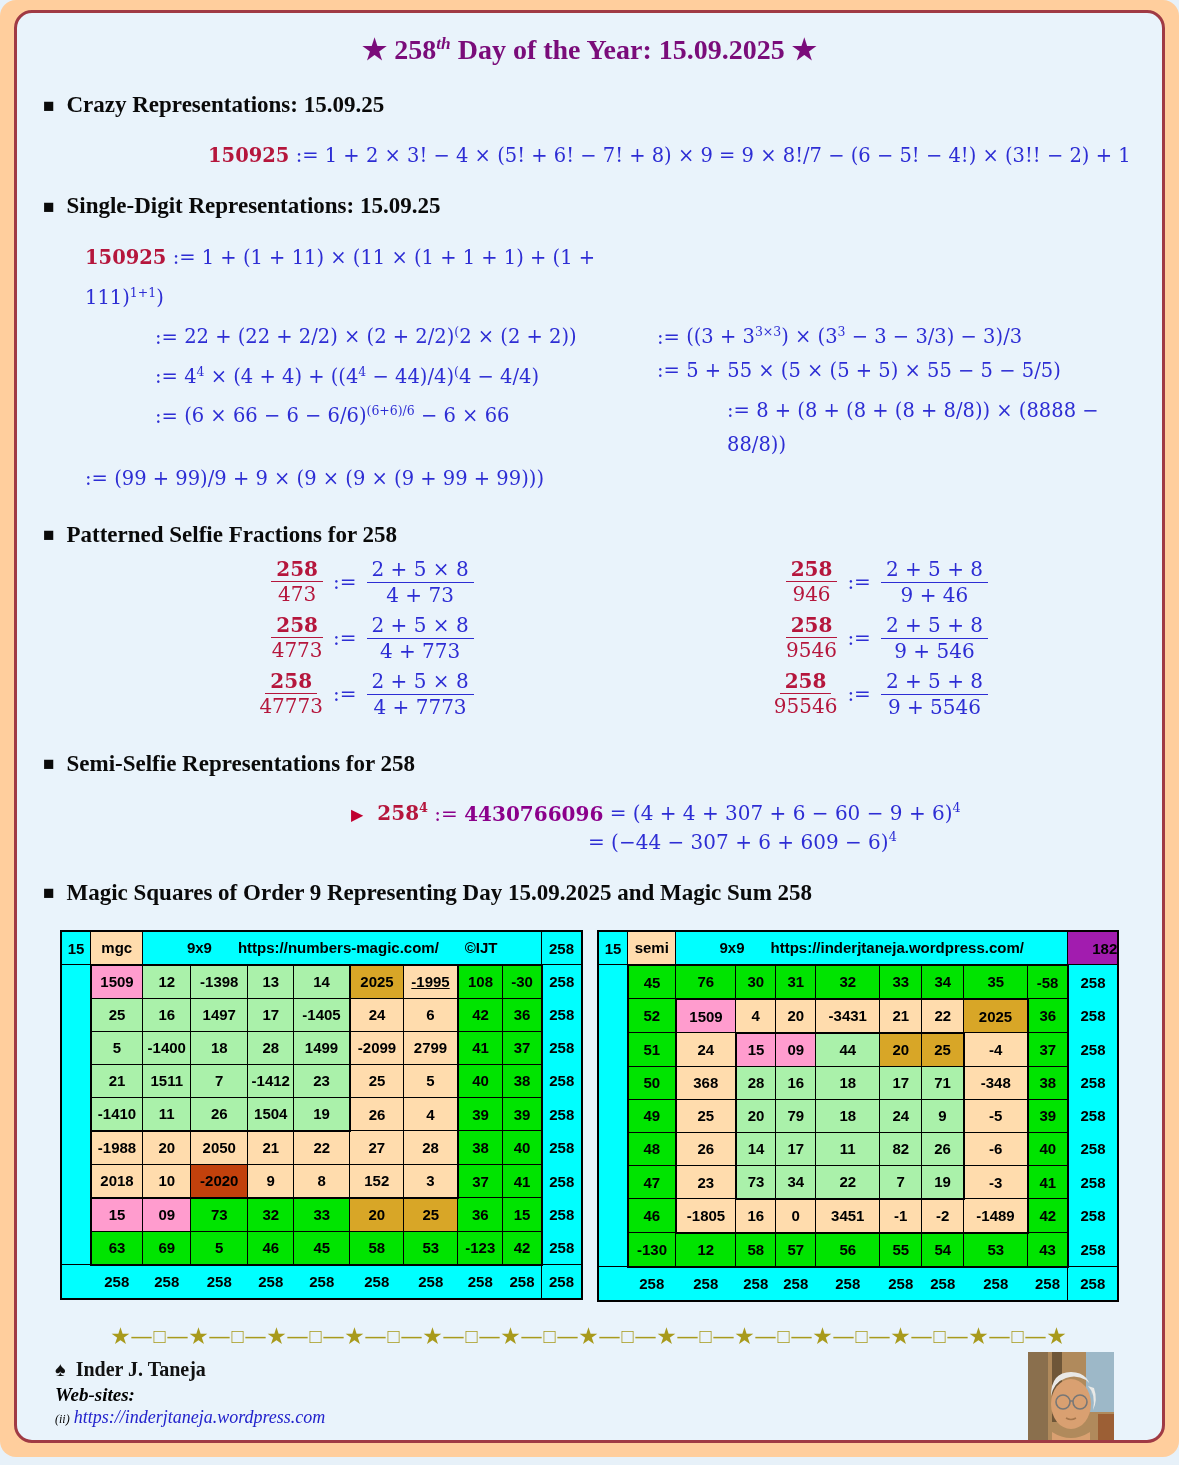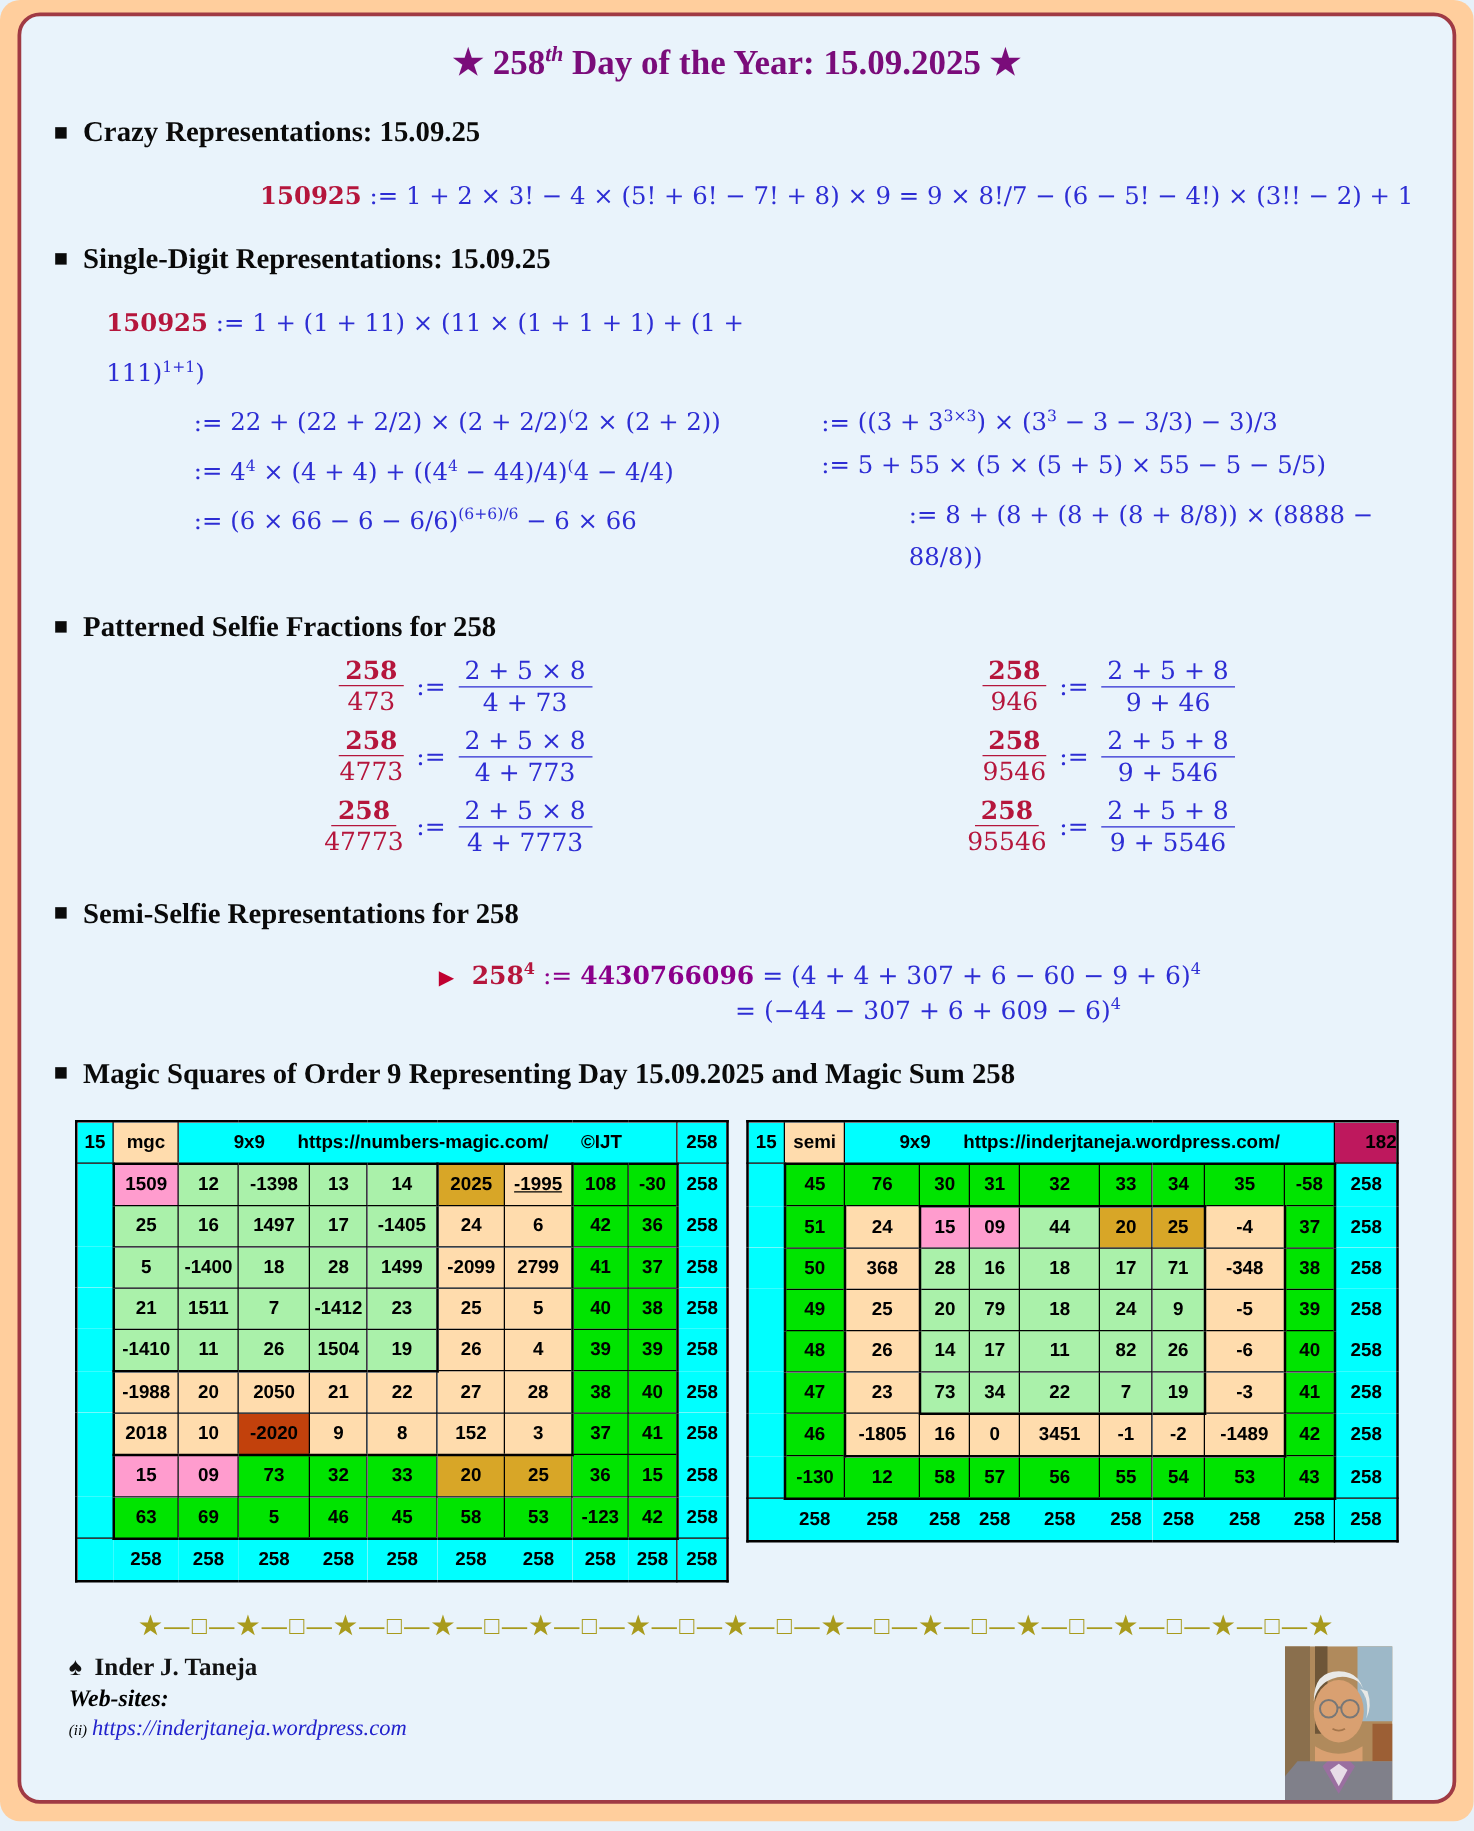--- a/index.html
+++ b/index.html
@@ -105,20 +105,21 @@
 
     <div class="sd math">
       <div><span class="rednum">150925</span> <span>:=</span> <span>1 + (1 + 11) × (11 × (1 + 1 + 1) + (1 + 111)<sup>1+1</sup>)</span></div>
       <div></div>
       <div class="ind"><span>:=</span> <span>22 + (22 + 2/2) × (2 + 2/2)<sup>(</sup>2 × (2 + 2))</span></div>
       <div><span>:=</span> <span>((3 + 3<sup>3×3</sup>) × (3<sup>3</sup> − 3 − 3/3) − 3)/3</span></div>
       <div class="ind"><span>:=</span> <span>4<sup>4</sup> × (4 + 4) + ((4<sup>4</sup> − 44)/4)<sup>(</sup>4 − 4/4)</span></div>
       <div><span>:=</span> <span>5 + 55 × (5 × (5 + 5) × 55 − 5 − 5/5)</span></div>
       <div class="ind"><span>:=</span> <span>(6 × 66 − 6 − 6/6)<sup>(6+6)/6</sup> − 6 × 66</span></div>
       <div class="ind"><span>:=</span> <span>8 + (8 + (8 + (8 + 8/8)) × (8888 − 88/8))</span></div>
+      <div><span>:=</span> <span>(99 + 99)/9 + 9 × (9 × (9 × (9 + 99 + 99)))</span></div>
     </div>
 
     <h2 class="sec">
         <span class="bullet">■</span>
         <span>Patterned Selfie Fractions for 258</span>
       </h2>
 
     <div class="fr-cols">
       <div>
         <div class="frow">
@@ -368,33 +369,46 @@
               <col style="width: 42px;">
               <col style="width: 64px;">
               <col style="width: 40px;">
               <col style="width: 40px;">
             </colgroup>
             <tbody>
               <tr>
                 <td class="cy hd">15</td>
                 <td class="hd" style="background: rgb(255, 220, 173);">semi</td>
                 <td class="cy hd" colspan="8"><span class="tpart">9x9</span><span class="tpart">https://inderjtaneja.wordpress.com/</span></td>
-                <td class="hd" style="background: #be185d; padding-left: 24px;">182</td>
+                <td class="hd" style="background: #a21caf; padding-left: 24px;">182</td>
               </tr>
               <tr>
                 <td class="cy"></td>
                 <td class="g bl bt" style="background: rgb(0, 228, 0);">45</td>
                 <td class="g bt" style="background: rgb(0, 228, 0);">76</td>
                 <td class="g bt" style="background: rgb(0, 228, 0);">30</td>
                 <td class="g bt" style="background: rgb(0, 228, 0);">31</td>
                 <td class="g bt" style="background: rgb(0, 228, 0);">32</td>
                 <td class="g bt" style="background: rgb(0, 228, 0);">33</td>
                 <td class="g bt" style="background: rgb(0, 228, 0);">34</td>
                 <td class="g bt" style="background: rgb(0, 228, 0);">35</td>
                 <td class="g br bt" style="background: rgb(0, 228, 0);">-58</td>
+                <td class="cy sum">258</td>
+              </tr>
+              <tr>
+                <td class="cy"></td>
+                <td class="g bl" style="background: rgb(0, 228, 0);">52</td>
+                <td class="g bl bt" style="background: rgb(255, 156, 206);">1509</td>
+                <td class="g bt" style="background: rgb(255, 220, 173);">4</td>
+                <td class="g bt" style="background: rgb(255, 220, 173);">20</td>
+                <td class="g bt" style="background: rgb(255, 220, 173);">-3431</td>
+                <td class="g bt" style="background: rgb(255, 220, 173);">21</td>
+                <td class="g bt" style="background: rgb(255, 220, 173);">22</td>
+                <td class="g br bt" style="background: rgb(216, 166, 39);">2025</td>
+                <td class="g br" style="background: rgb(0, 228, 0);">36</td>
                 <td class="cy sum">258</td>
               </tr>
               <tr>
                 <td class="cy"></td>
                 <td class="g bl" style="background: rgb(0, 228, 0);">51</td>
                 <td class="g bl" style="background: rgb(255, 220, 173);">24</td>
                 <td class="g bl bt" style="background: rgb(255, 156, 206);">15</td>
                 <td class="g bt" style="background: rgb(255, 156, 206);">09</td>
                 <td class="g bt" style="background: rgb(170, 241, 170);">44</td>
                 <td class="g bt" style="background: rgb(216, 166, 39);">20</td>

